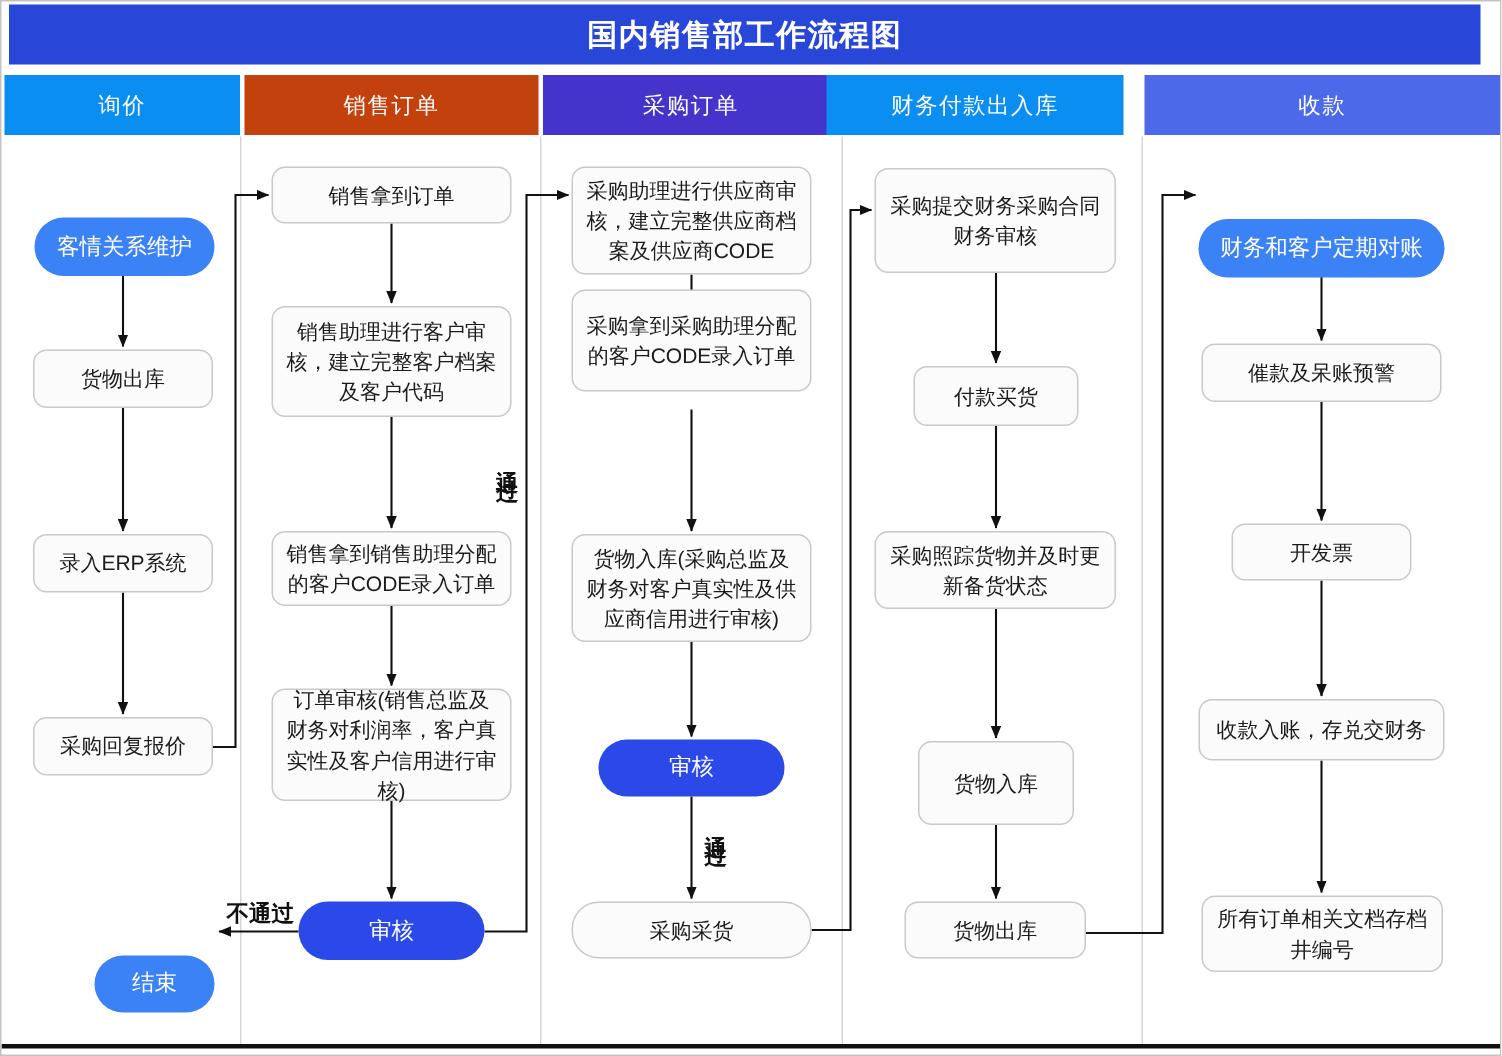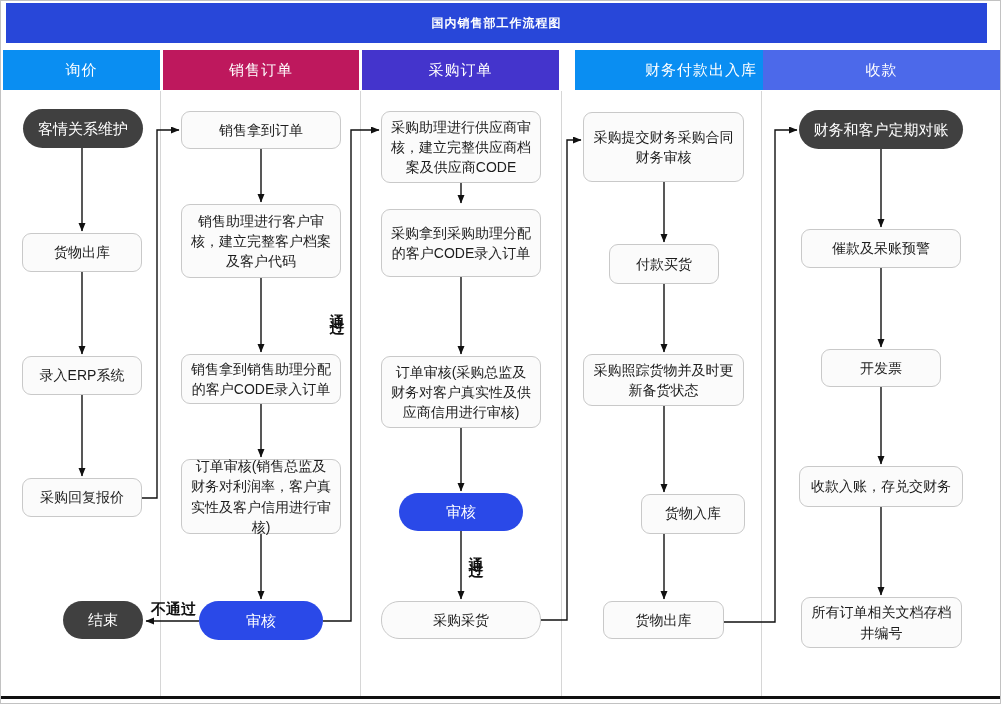--- a/index.html
+++ b/index.html
@@ -8,75 +8,75 @@
     background:#ffffff;border:1px solid #c2c2c2;box-sizing:border-box;
     overflow:hidden;
     font-family:"Liberation Sans","DejaVu Sans",sans-serif;
     color:#1a1a1a;
   }
   
   .title-bar{
     position:absolute;left:5px;top:2px;width:981px;height:40px;
     background:#2847d9;color:#ffffff;
     display:flex;align-items:center;justify-content:center;
-    font-size:12px;font-weight:bold;letter-spacing:1px;
+    font-size:20px;font-weight:bold;letter-spacing:1px;
   }
   
   .lane-header{
     position:absolute;top:49px;height:40px;
     display:flex;align-items:center;justify-content:center;
     color:#ffffff;font-size:15px;font-weight:normal;letter-spacing:1px;
   }
   .lh1{left:2px;width:157px;background:#0a8ef2;}
-  .lh2{left:162px;width:196px;background:#be185d;}
+  .lh2{left:162px;width:196px;background:#c2410c;}
   .lh3{left:361px;width:197px;background:#4434cc;}
-  .lh4{left:574px;width:198px;background:#0a8ef2;padding-left:27px;}
+  .lh4{left:550px;width:198px;background:#0a8ef2;}
   .lh5{left:762px;width:237px;background:#4c69ea;}
   
   .divider{position:absolute;top:90px;height:606px;width:1px;background:#d6d6d6;}
   .dv1{left:159px;} .dv2{left:359px;} .dv3{left:560px;} .dv4{left:760px;}
   .bottom-bar{position:absolute;left:0;top:695px;width:1001px;height:3px;background:#101010;}
   
   .box,.pill{
     position:absolute;box-sizing:border-box;
     display:flex;align-items:center;justify-content:center;
     text-align:center;line-height:1.45;
   }
   .box{
     background:#fbfbfb;border:1px solid #c9c9c9;border-radius:9px;
     font-size:14px;color:#1c1c1c;padding:2px 7px;
   }
   .pill{
     border-radius:20px;color:#ffffff;font-size:15px;padding:2px 6px;
   }
-  .pill.azure{background:#404040;}
+  .pill.azure{background:#3b82f6;margin-top:36px;}
   .pill.royal{background:#2a49e8;}
   
   .n-c1start{left:22px;top:108px;width:120px;height:39px;}
   .n-c1a{left:21px;top:232px;width:120px;height:39px;}
   .n-c1b{left:21px;top:355px;width:120px;height:39px;}
   .n-c1c{left:21px;top:477px;width:120px;height:39px;}
   .n-c1end{left:62px;top:600px;width:80px;height:38px;}
   
   .n-c2a{left:180px;top:110px;width:160px;height:38px;}
   .n-c2b{left:180px;top:203px;width:160px;height:74px;}
   .n-c2c{left:180px;top:353px;width:160px;height:50px;}
   .n-c2d{left:180px;top:458px;width:160px;height:75px;}
   .n-c2review{left:198px;top:600px;width:124px;height:39px;}
   
   .n-c3a{left:380px;top:110px;width:160px;height:72px;}
-  .n-c3b{left:380px;top:208px;width:160px;height:68px;}
+  .n-c3b{left:380px;top:192px;width:160px;height:68px;}
   .n-c3c{left:380px;top:355px;width:160px;height:72px;}
   .n-c3review{left:398px;top:492px;width:124px;height:38px;}
   .n-c3d{left:380px;top:600px;width:160px;height:38px;border-radius:18px;}
   
   .n-c4a{left:582px;top:111px;width:161px;height:70px;}
   .n-c4b{left:608px;top:243px;width:110px;height:40px;}
   .n-c4c{left:582px;top:353px;width:161px;height:52px;}
-  .n-c4d{left:640px;top:493px;width:104px;height:40px;font-family:Liberation Mono, monospace;}
+  .n-c4d{left:611px;top:493px;width:104px;height:56px;}
   .n-c4e{left:602px;top:600px;width:121px;height:38px;text-align:right;}
   
   .n-c5start{left:798px;top:109px;width:164px;height:39px;}
   .n-c5a{left:800px;top:228px;width:160px;height:39px;}
   .n-c5b{left:820px;top:348px;width:120px;height:38px;}
   .n-c5c{left:798px;top:465px;width:164px;height:41px;}
   .n-c5d{left:800px;top:596px;width:161px;height:51px;}
   
   .edge-label{
     position:absolute;font-size:15px;font-weight:bold;color:#111;
@@ -155,21 +155,21 @@
   <div class="pill azure n-c1end">结束</div>
 
   <div class="box n-c2a">销售拿到订单</div>
   <div class="box n-c2b">销售助理进行客户审核，建立完整客户档案及客户代码</div>
   <div class="box n-c2d">订单审核(销售总监及财务对利润率，客户真实性及客户信用进行审核)</div>
   <div class="box n-c2c">销售拿到销售助理分配的客户CODE录入订单</div>
   <div class="pill royal n-c2review">审核</div>
 
   <div class="box n-c3a">采购助理进行供应商审核，建立完整供应商档案及供应商CODE</div>
   <div class="box n-c3b">采购拿到采购助理分配的客户CODE录入订单</div>
-  <div class="box n-c3c">订单审核(采购总监及财务对客户真实性及供应商信用进行审核)</div>
+  <div class="box n-c3c">货物入库(采购总监及财务对客户真实性及供应商信用进行审核)</div>
   <div class="pill royal n-c3review">审核</div>
   <div class="box n-c3d">采购采货</div>
 
   <div class="box n-c4a">采购提交财务采购合同财务审核</div>
   <div class="box n-c4b">付款买货</div>
   <div class="box n-c4c">采购照踪货物并及时更新备货状态</div>
   <div class="box n-c4d">货物入库</div>
   <div class="box n-c4e">货物出库</div>
 
   <div class="pill azure n-c5start">财务和客户定期对账</div>

